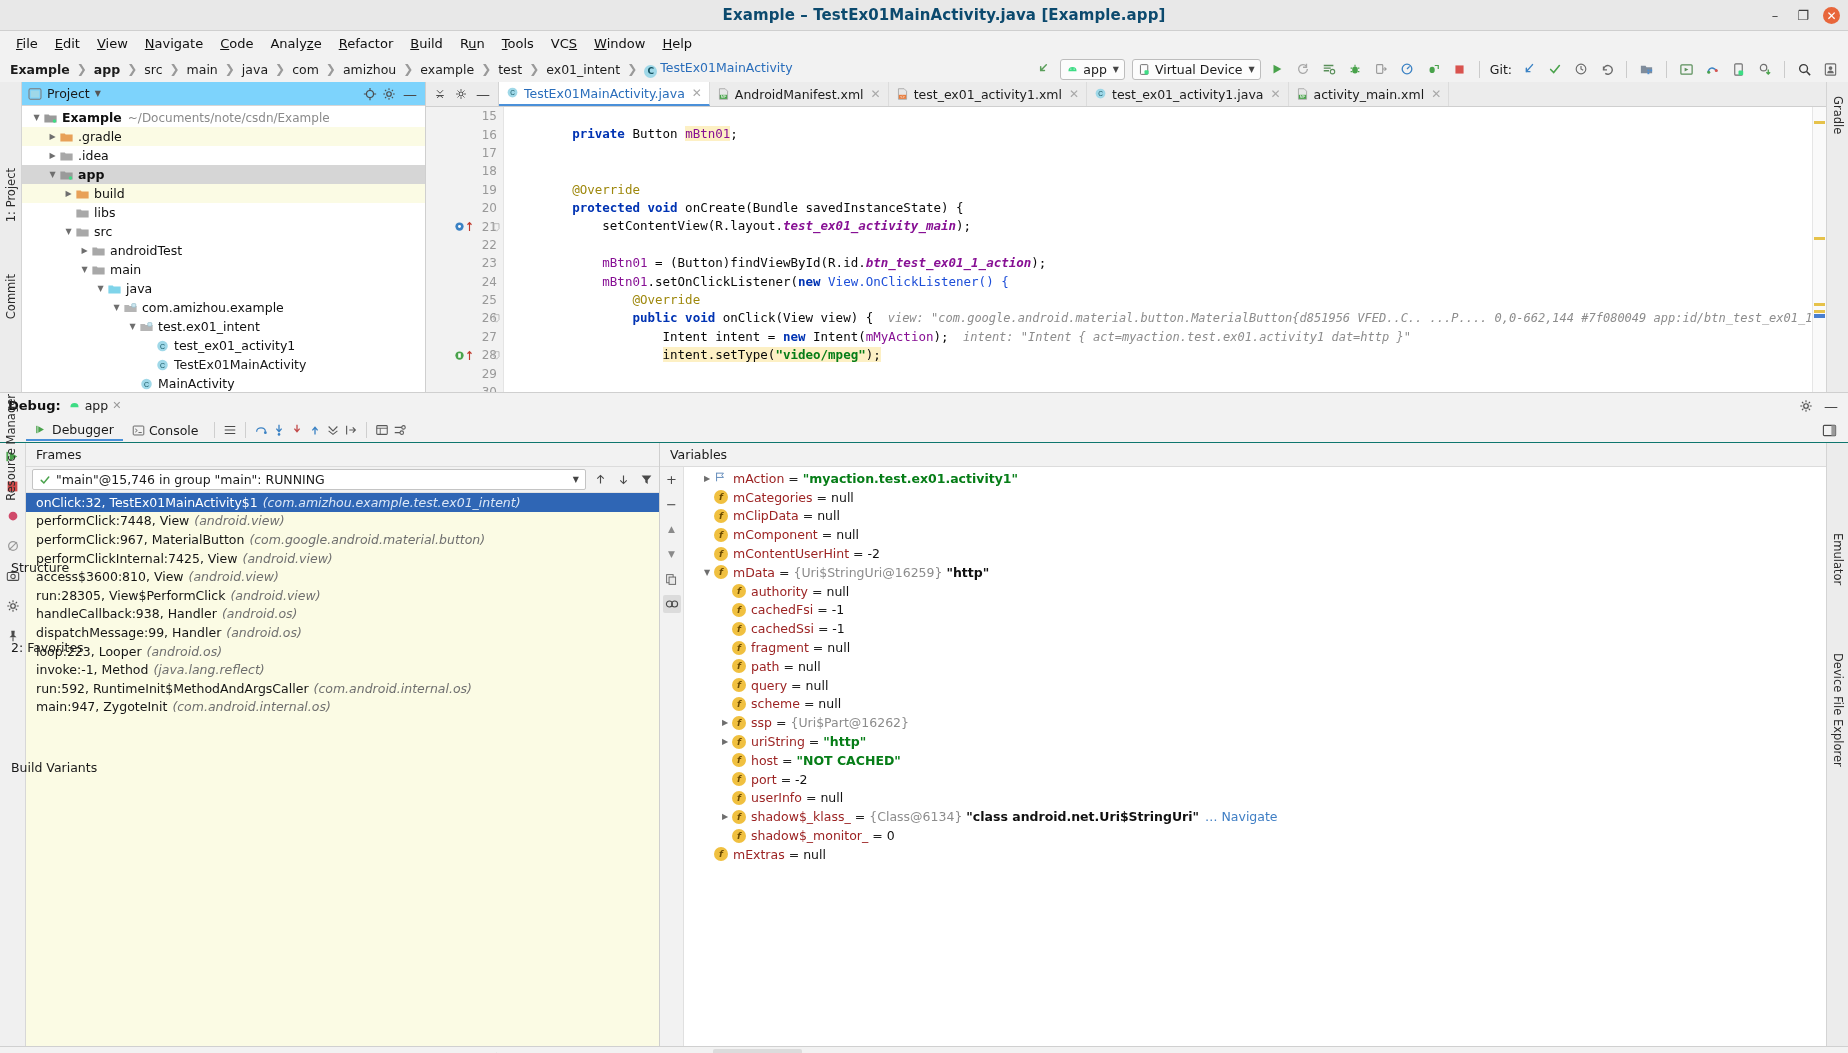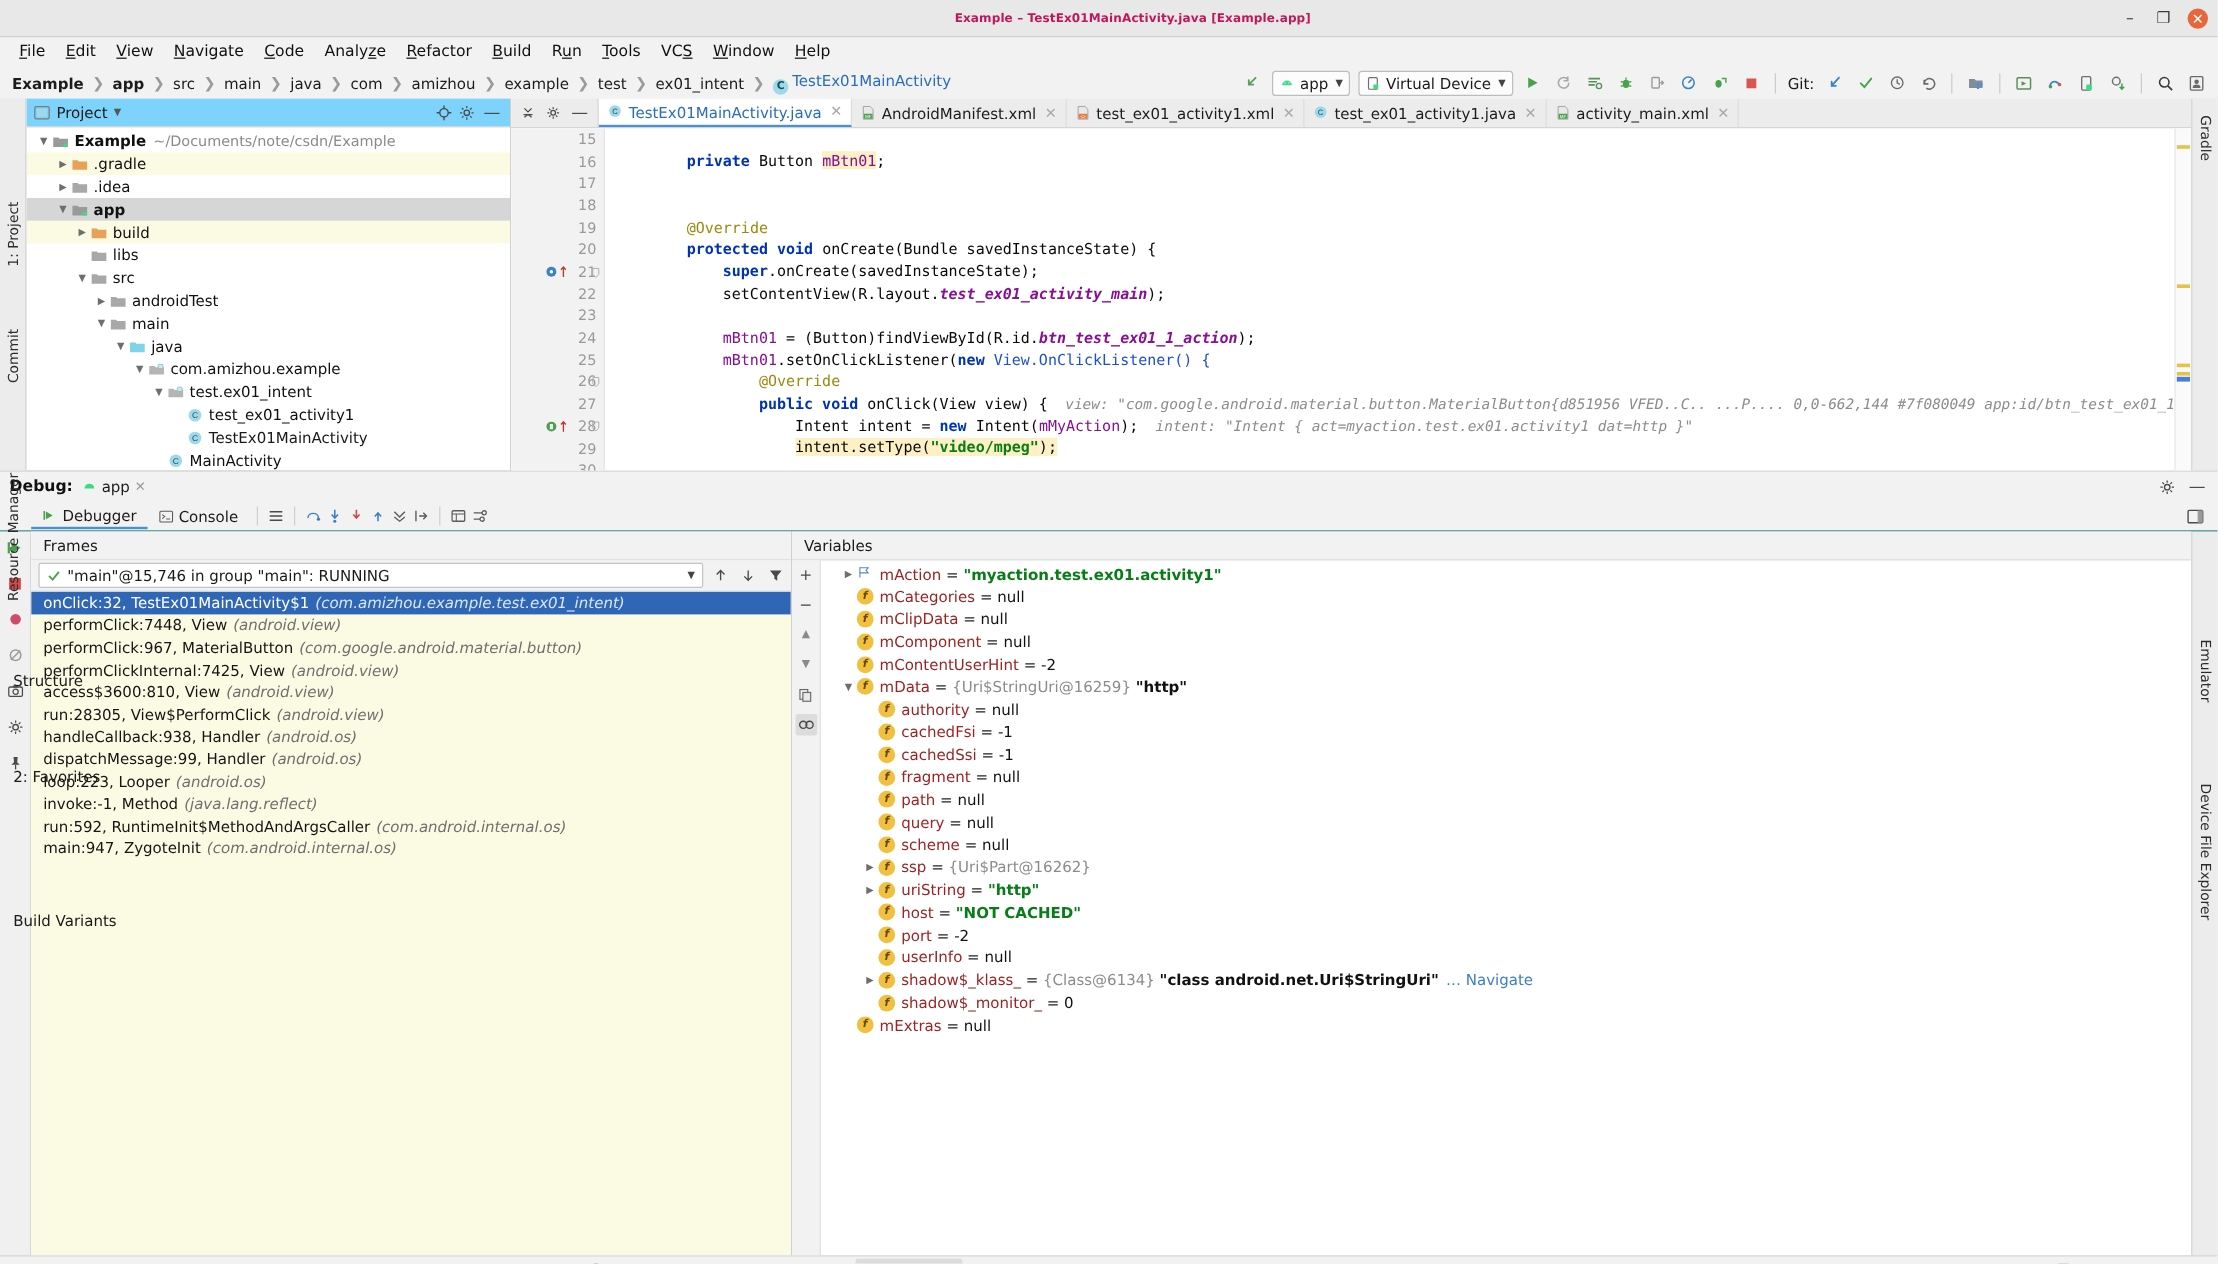--- a/index.html
+++ b/index.html
@@ -11,21 +11,21 @@
     background:#f2f2f2;
     -webkit-font-smoothing: antialiased;
   }
   .mono { font-family:"DejaVu Sans Mono","Liberation Mono",monospace; }
 
   
   #titlebar{
     height:31px; background:#e8e8e8; border-bottom:1px solid #cfcfcf;
     display:flex; align-items:center; justify-content:center; position:relative;
   }
-  #titlebar .title{ font-size:10px; color:#be185d; font-weight:600; letter-spacing:.1px;margin-left:40px;}
+  #titlebar .title{ font-size:15px; color:#0c4a6e; font-weight:600; letter-spacing:.1px;margin-left:40px;}
   #titlebar .wbtns{ position:absolute; right:8px; top:0; height:31px; display:flex; align-items:center; gap:12px;}
   .wbtn{ width:16px;height:16px; display:flex;align-items:center;justify-content:center; font-size:13px; color:#3b3b3b; cursor:default;}
   .wbtn.close{ background:#e8663b; color:#fff; border-radius:50%; width:17px;height:17px; font-size:12px; font-weight:bold;}
 
   
   #menubar{ height:25px; background:#f2f2f2; display:flex; align-items:center; padding-left:8px; gap:1px;}
   #menubar .mi{ padding:2px 8px; font-size:13px; color:#101010; cursor:default;}
   #menubar .mi u{ text-decoration:underline;}
 
   
@@ -694,21 +694,20 @@
             <span>30</span>
           </div>
         </div>
       <div id="codescroll">
           <div class="cline mono">&nbsp;</div>
           <div class="cline mono"><span class="pln">        </span><span class="k">private </span><span class="pln">Button </span><span class="fld hlbg">mBtn01</span><span class="pln">;</span></div>
           <div class="cline mono">&nbsp;</div>
           <div class="cline mono">&nbsp;</div>
           <div class="cline mono"><span class="pln">        </span><span class="anno">@Override</span></div>
           <div class="cline mono"><span class="pln">        </span><span class="k">protected void </span><span class="pln">onCreate(Bundle savedInstanceState) {</span></div>
-          <div class="cline mono"><span class="pln">            </span><span class="k">super</span><span class="pln">.onCreate(savedInstanceState);</span></div>
           <div class="cline mono"><span class="pln">            </span><span class="pln">setContentView(R.layout.</span><span class="fldb">test_ex01_activity_main</span><span class="pln">);</span></div>
           <div class="cline mono">&nbsp;</div>
           <div class="cline mono"><span class="pln">            </span><span class="fld">mBtn01</span><span class="pln"> = (Button)findViewById(R.id.</span><span class="fldb">btn_test_ex01_1_action</span><span class="pln">);</span></div>
           <div class="cline mono"><span class="pln">            </span><span class="fld">mBtn01</span><span class="pln">.setOnClickListener(</span><span class="k">new </span><span class="cls2">View.OnClickListener() {</span></div>
           <div class="cline mono"><span class="pln">                </span><span class="anno">@Override</span></div>
           <div class="cline mono"><span class="pln">                </span><span class="k">public void </span><span class="pln">onClick(View view) {</span><span class="hint">  view: "com.google.android.material.button.MaterialButton{d851956 VFED..C.. ...P.... 0,0-662,144 #7f080049 app:id/btn_test_ex01_1_action</span></div>
           <div class="cline mono"><span class="pln">                    </span><span class="pln">Intent intent = </span><span class="k">new </span><span class="pln">Intent(</span><span class="fld">mMyAction</span><span class="pln">);</span><span class="hint">  intent: "Intent { act=myaction.test.ex01.activity1 dat=http }"</span></div>
           <div class="cline mono"><span class="pln">                    </span><span class="pln hlbg">intent.setType(</span><span class="str hlbg">"video/mpeg"</span><span class="pln hlbg">);</span></div>
         </div>
       <div id="markerbar">

